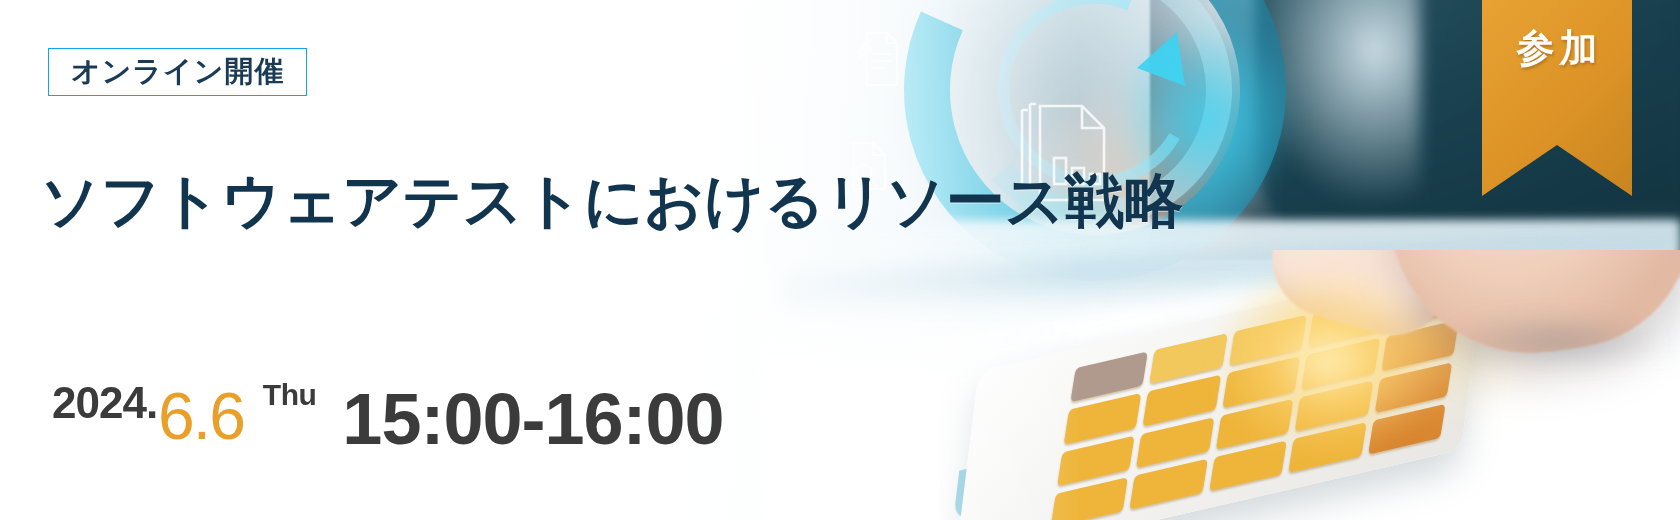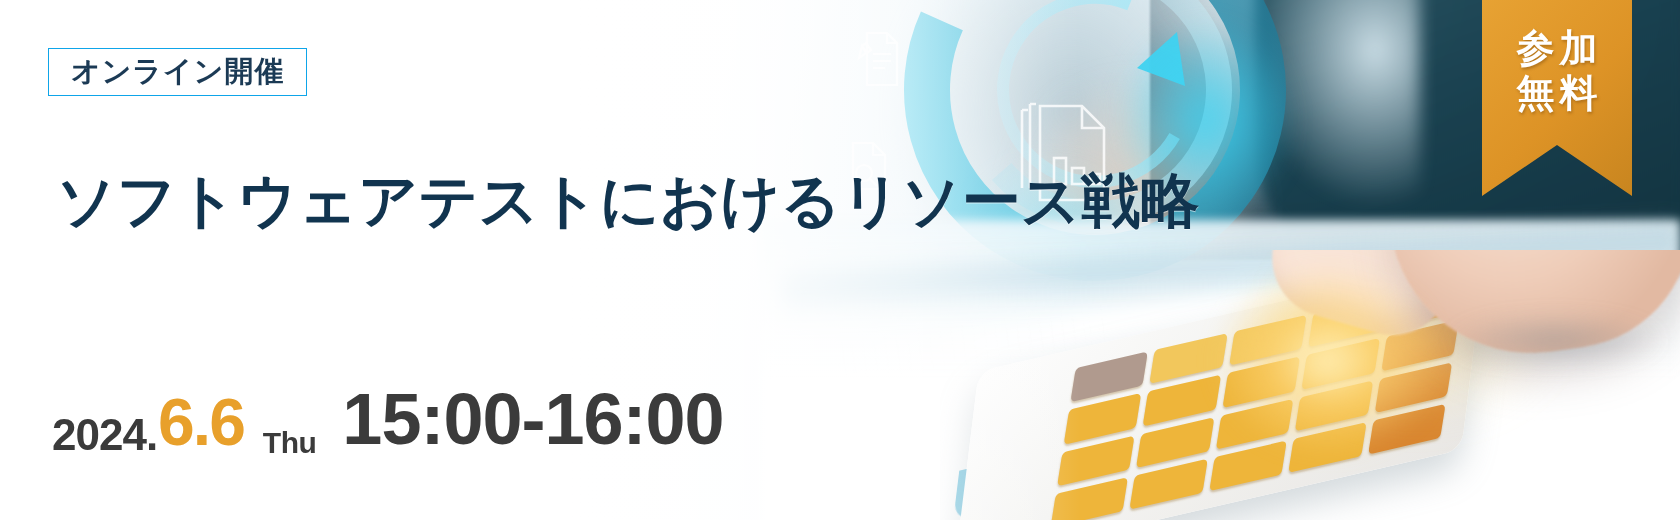--- a/index.html
+++ b/index.html
@@ -191,21 +191,21 @@
     display:block;
     font-size:29px;
     font-weight:700;
     color:#1b3a55;
     letter-spacing:1px;
     line-height:1.05;
     white-space:nowrap;
   }
 
   .main-title{
-    position:absolute; left:56px; top:172px;
+    position:absolute; left:40px; top:172px;
     font-size:59px;
     font-weight:700;
     color:#11344f;
     letter-spacing:0px;
     line-height:1;
     white-space:nowrap;
     text-shadow:0 1px 0 rgba(255,255,255,.55);
   }
   .sub-title{
     position:absolute; left:120px; top:256px;
@@ -214,26 +214,26 @@
     color:#11344f;
     letter-spacing:0px;
     line-height:1;
     white-space:nowrap;
     text-shadow:0 1px 0 rgba(255,255,255,.55);
   }
 
   .datetime{
     position:absolute; left:52px; top:378px;
     display:flex;
-    align-items:flex-end;
+    align-items:flex-start;
     white-space:nowrap;
     color:#3b3b3b;
   }
   .dt-year{ font-size:44px; font-weight:700; letter-spacing:-1px; }
-  .dt-md{ font-size:66px; font-weight:700; color:#e8a02b; letter-spacing:-2px; margin:0 1px; }
+  .dt-md{ font-size:66px; font-weight:400; color:#e8a02b; letter-spacing:-2px; margin:0 1px; }
   .dt-dow{ font-size:30px; font-weight:700; letter-spacing:-.5px; margin-left:18px; }
   .dt-time{ font-size:72px; font-weight:700; letter-spacing:-1px; margin-left:26px; }
 
   
   .ribbon{
     position:absolute;
     left:1482px; top:0;
     width:150px; height:196px;
     background:linear-gradient(135deg,#e7a233 0%,#dd9326 55%,#c8851f 100%);
     clip-path:polygon(0 0, 100% 0, 100% 100%, 50% 74%, 0 100%);
@@ -367,17 +367,16 @@
 
     <div class="datetime">
       <span class="dt-year">2024.</span>
       <span class="dt-md">6.6</span>
       <span class="dt-dow">Thu</span>
       <span class="dt-time">15:00-16:00</span>
     </div>
 
     <div class="ribbon">
       <div class="ribbon-line">参加</div>
-      <div class="ribbon-line">無料</div>
     </div>
 
   </div>
 </div>
 
 </body></html>

